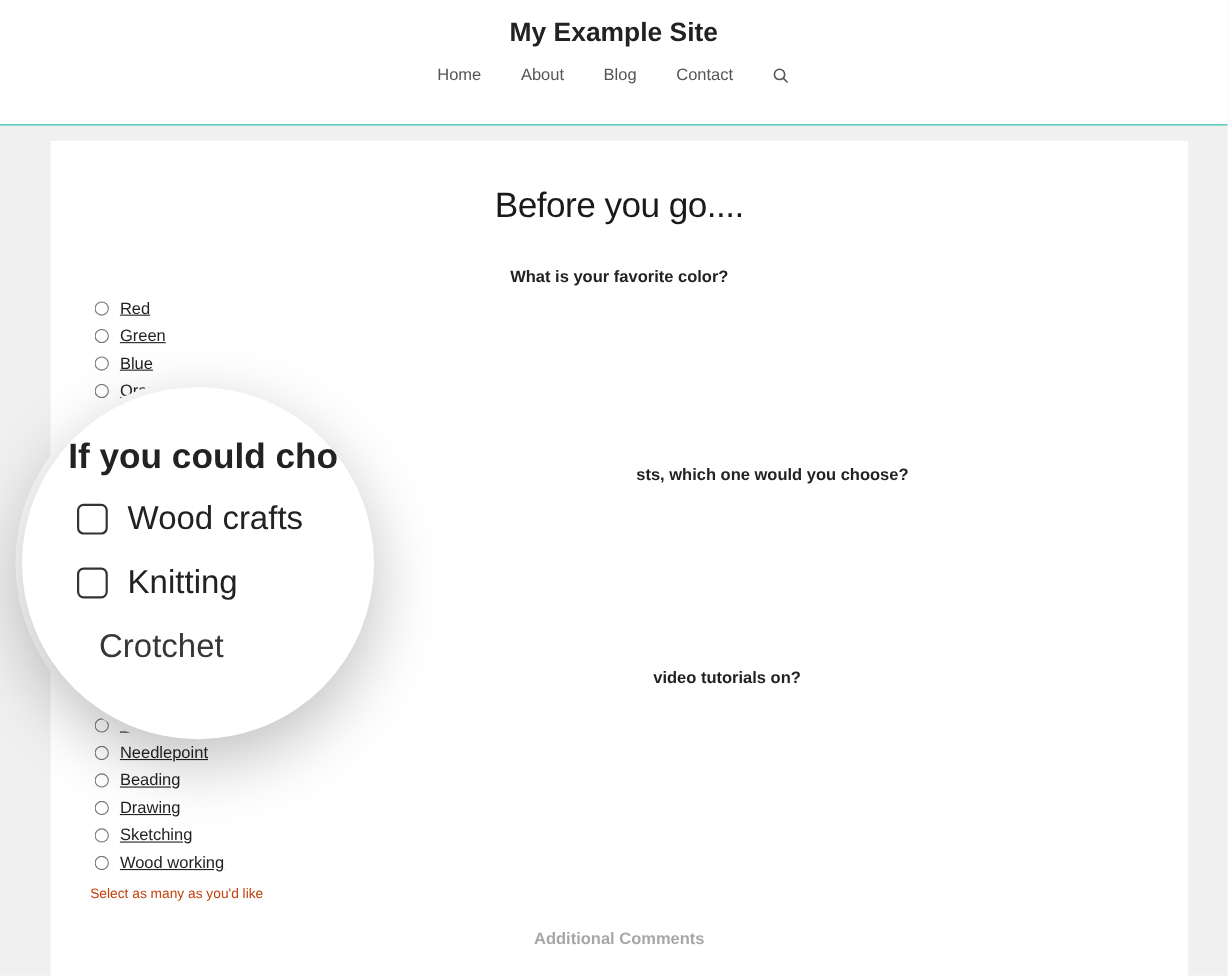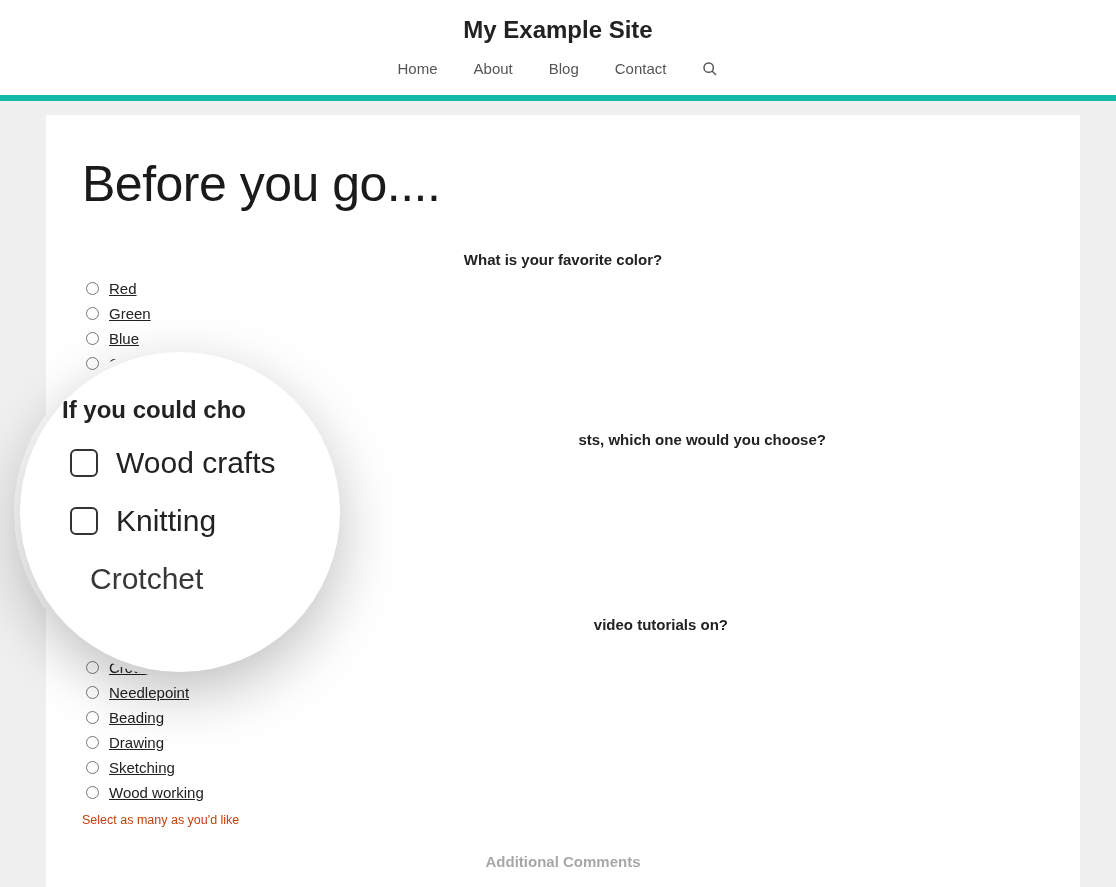--- a/index.html
+++ b/index.html
@@ -7,35 +7,35 @@
     font-family: -apple-system, BlinkMacSystemFont, "Segoe UI", Helvetica, Arial, sans-serif;
     background: #f0f0f0;
     color: #222;
     width: 1116px;
     height: 887px;
     overflow: hidden;
     position: relative;
   }
   .header {
     background: #fff;
-    border-bottom: 6px solid #14b8a6;
+    border-bottom: 1px solid #14b8a6;
     padding-top: 10px;
   }
   .site-title {
     text-align: center;
     font-size: 24px;
     font-weight: 700;
     padding: 6px 0 16px 0;
   }
   .nav {
     display: flex;
     justify-content: center;
     align-items: center;
     gap: 36px;
-    padding-bottom: 18px;
+    padding-bottom: 36px;
   }
   .nav a {
     color: #555;
     font-size: 15px;
     text-decoration: none;
     cursor: pointer;
   }
   .search-icon {
     width: 16px; height: 16px;
     display: inline-block;
@@ -44,25 +44,26 @@
   }
   .page-wrap {
     padding: 14px 36px 0 46px;
   }
   .card {
     background: #fff;
     padding: 40px 36px 20px 36px;
     min-height: 760px;
   }
   .page-title {
-    font-size: 50px;
+    font-size: 32px;
     font-weight: 400;
     color: #1a1a1a;
     margin-bottom: 38px;
     letter-spacing: -0.5px;
+    text-align: center;
   }
   .question {
     font-size: 15px;
     font-weight: 700;
     margin-bottom: 8px;
     text-align: center;
   }
   .options {
     margin-bottom: 30px;
     text-decoration: underline;
@@ -96,21 +97,21 @@
     height: 320px;
     border-radius: 50%;
     background: #fff;
     box-shadow: 0 20px 60px rgba(0,0,0,0.25), 0 0 0 6px #fff;
     overflow: hidden;
     display: flex;
     flex-direction: column;
     padding: 44px 0 0 50px;
   }
   .magnifier .mag-heading {
-    font-size: 24px;
+    font-size: 32px;
     font-weight: 700;
     margin-bottom: 22px;
     white-space: nowrap;
     margin-left: -8px;
   }
   .magnifier .mag-row {
     display: flex;
     align-items: center;
     gap: 18px;
     margin-bottom: 24px;

